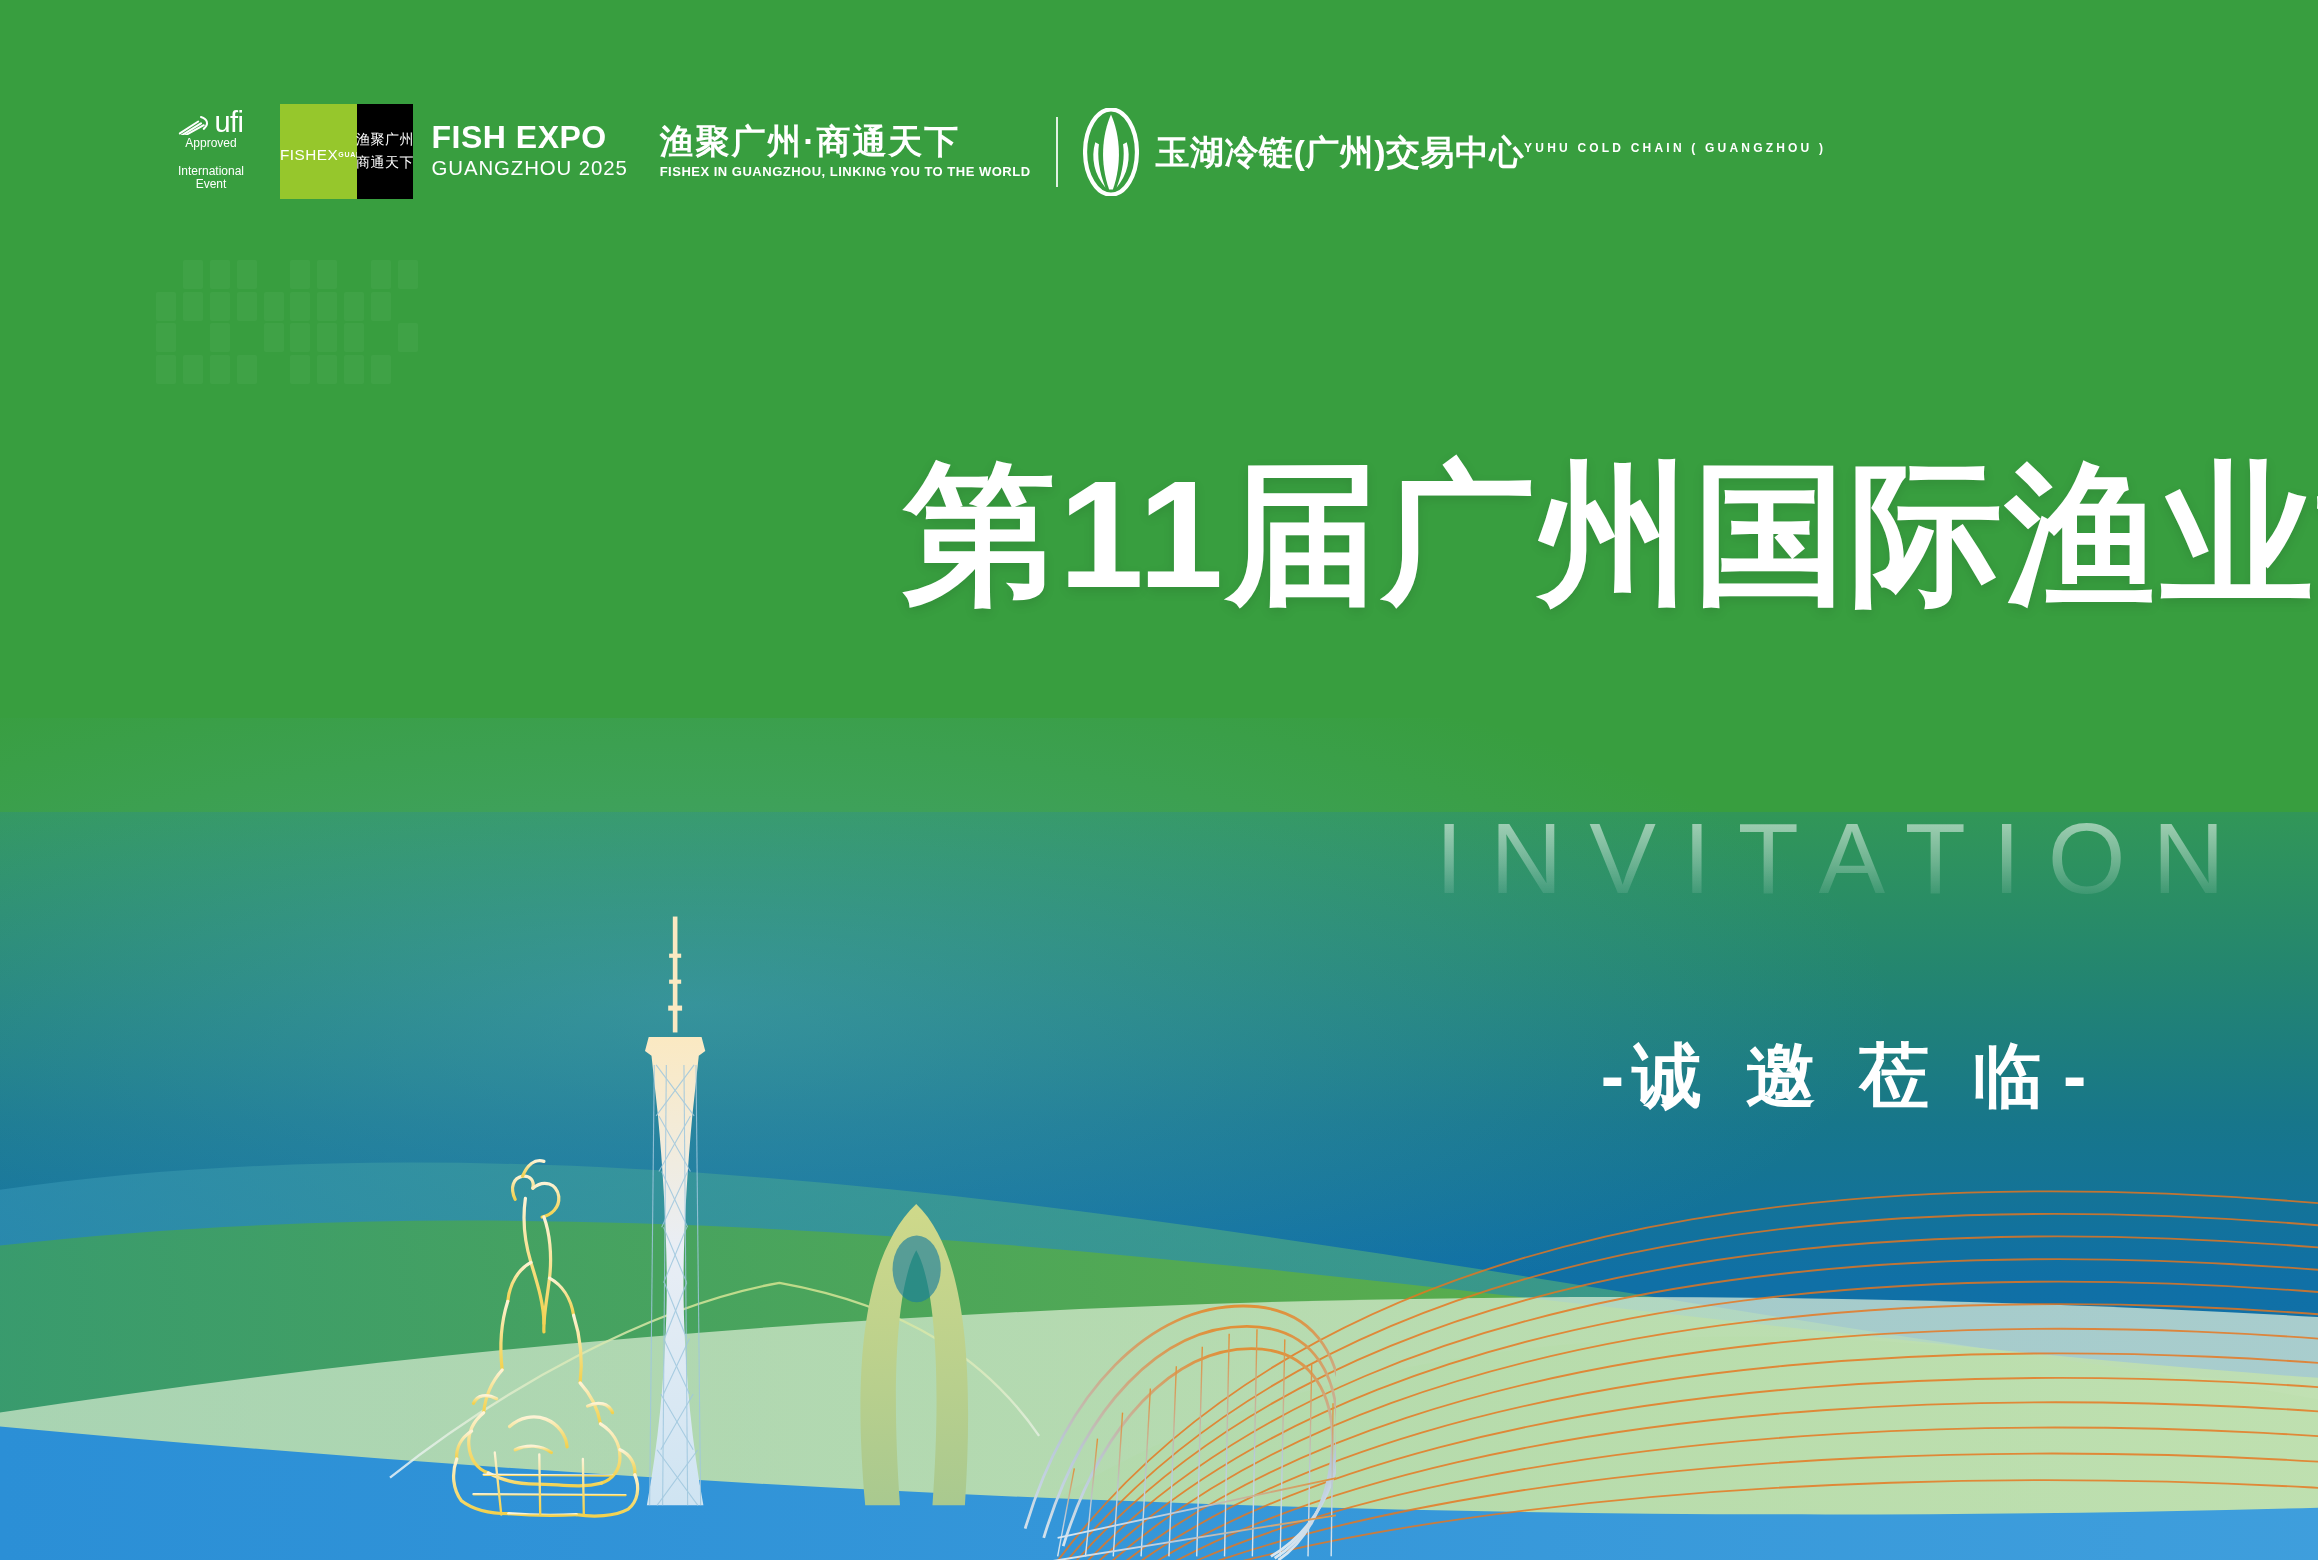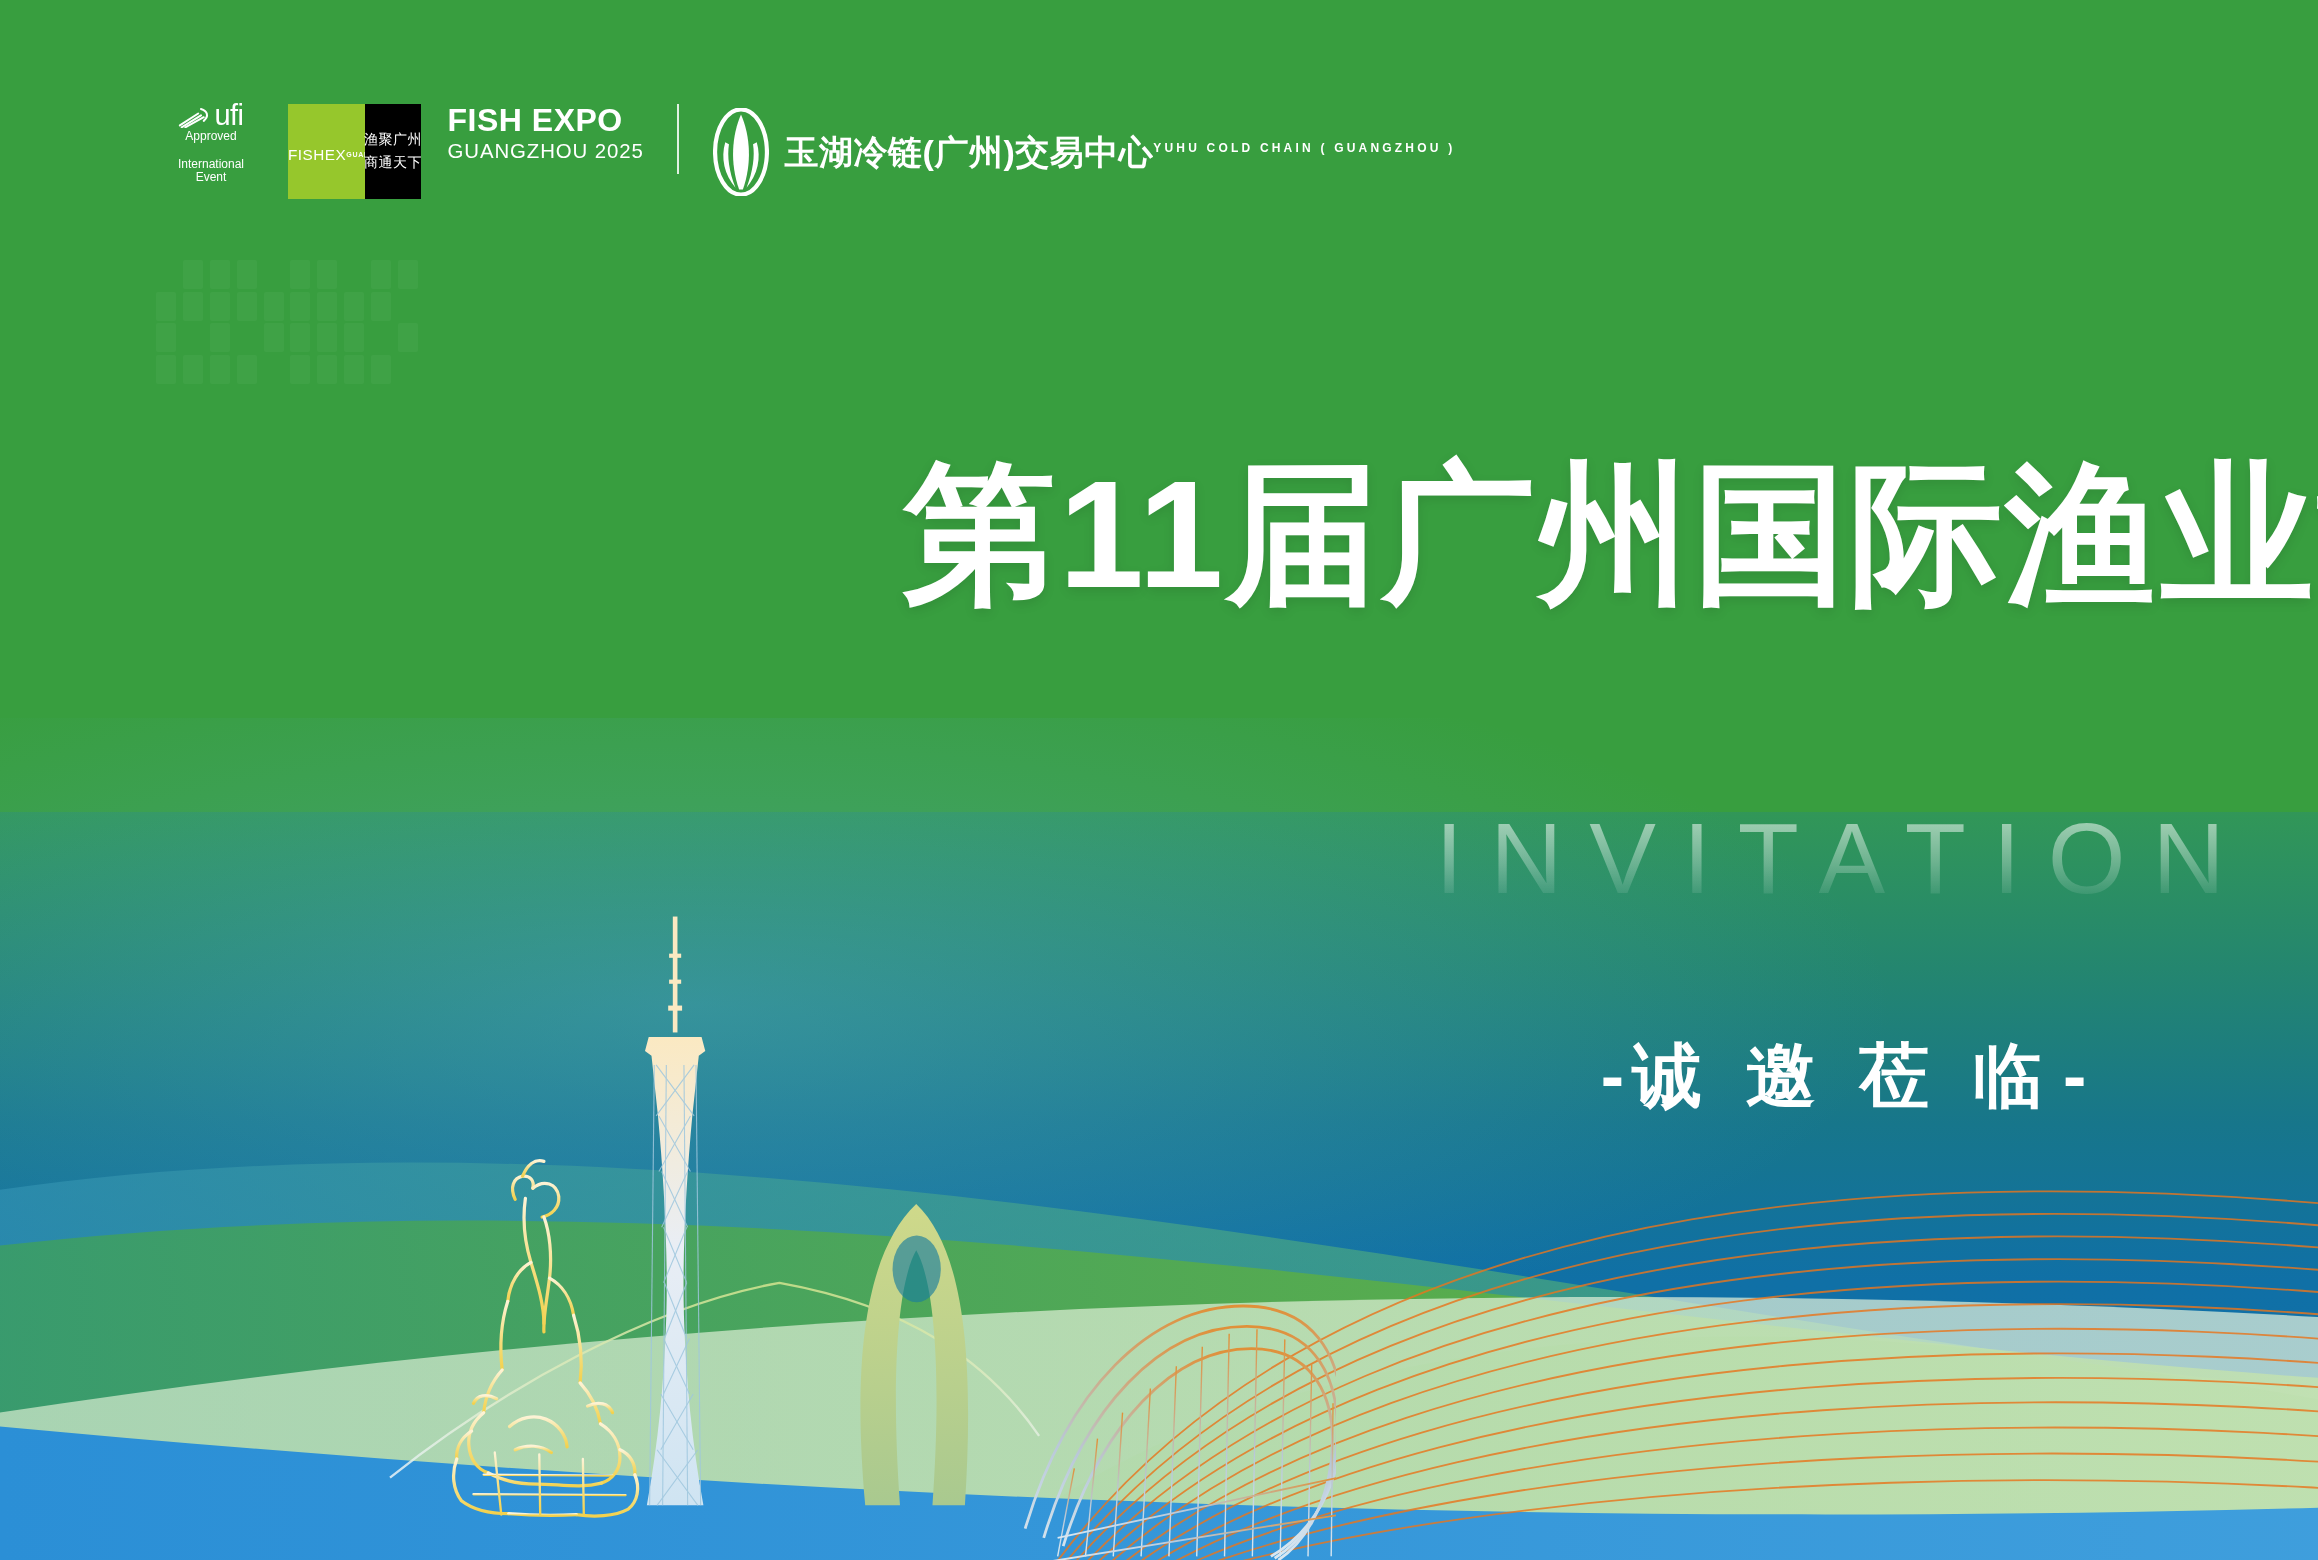--- a/index.html
+++ b/index.html
@@ -48,21 +48,21 @@
     opacity:.55;
   }
   .grid-watermark i{
     position:absolute; width:20.4px; height:29px; border-radius:1.9px;
     background:rgba(255,255,255,.07);
   }
 
   
   .logo-row{
     position:absolute; left:153px; top:104px;
-    display:flex; gap:8px;
+    display:flex; align-items:center; gap:0;
     height:95px;
   }
   .ufi{
     display:flex; flex-direction:column; align-items:center;
     width:116px; color:#fff; line-height:1.02;
   }
   .ufi-top{ display:flex; align-items:flex-end; gap:1.9px; }
   .ufi-swoosh{ width:34px; height:20.4px; }
   .ufi-word{
     font-size:29px; font-weight:400; letter-spacing:-0.5px;
@@ -261,20 +261,24 @@
         <div class="fishex-cn">渔聚广州</div>
         <div class="fishex-cn">商通天下</div>
       </div>
     </div>
 
     <div class="expo-text">
       <div class="expo-line1">FISH EXPO</div>
       <div class="expo-line2">GUANGZHOU 2025</div>
     </div>
 
+    <div class="slogan">
+      <div class="slogan-cn">渔聚广州·商通天下</div>
+      <div class="slogan-en">FISHEX IN GUANGZHOU, LINKING YOU TO THE WORLD</div>
+    </div>
 
     <div class="divider-v"></div>
 
     <div class="yuhu">
       <svg class="yuhu-mark" viewBox="0 0 120 190">
         <ellipse cx="60" cy="95" rx="56" ry="92" fill="none" stroke="#ffffff" stroke-width="9"></ellipse>
         <path d="M60 14 C40 60 36 120 56 176 L64 176 C84 120 80 60 60 14 Z" fill="#ffffff"></path>
         <path d="M26 74 C16 108 24 144 48 172 C34 136 30 104 34 78 Z" fill="#ffffff"></path>
         <path d="M94 74 C104 108 96 144 72 172 C86 136 90 104 86 78 Z" fill="#ffffff"></path>
       </svg>

